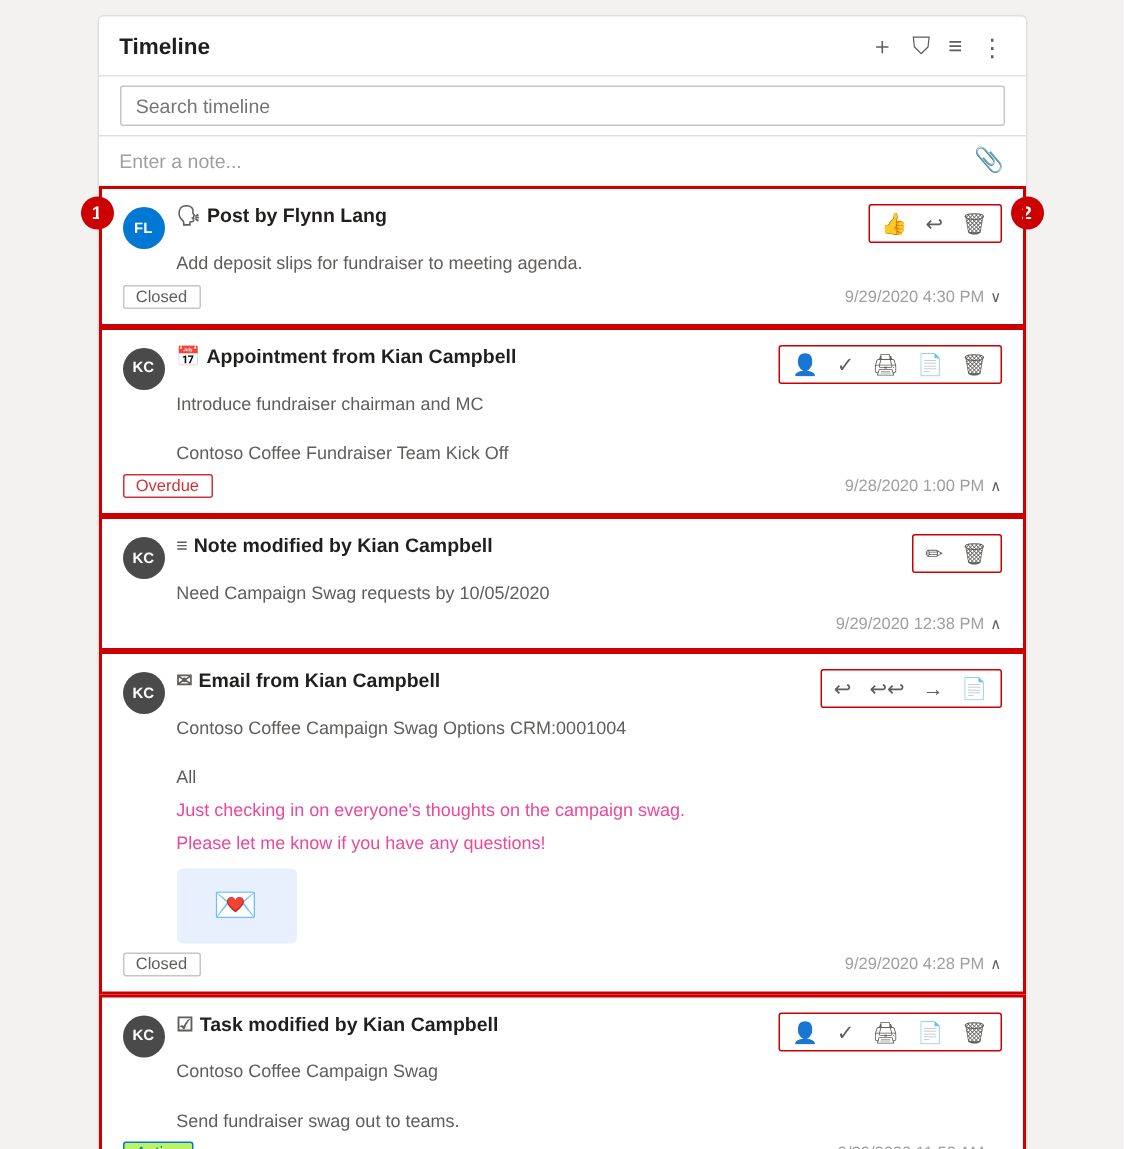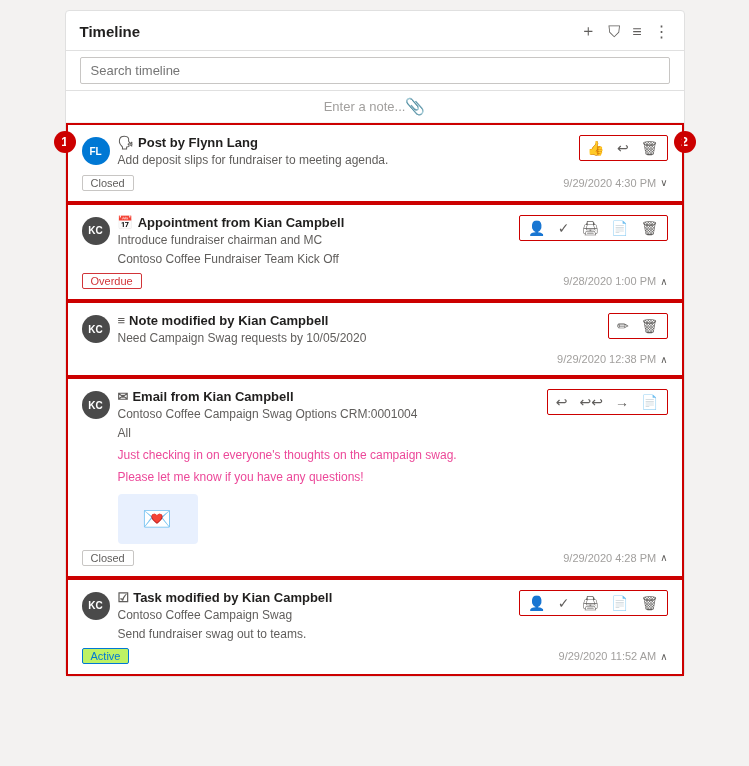--- a/index.html
+++ b/index.html
@@ -51,21 +51,21 @@
       border-radius: 2px;
       padding: 5px 10px;
       font-size: 13px;
       color: #605e5c;
       outline: none;
     }
     .note-area {
       padding: 6px 14px;
       display: flex;
       align-items: center;
-      justify-content: center;
+      justify-content: space-between;
       border-bottom: 1px solid #f3f2f1;
     }
     .note-placeholder {
       font-size: 13px;
       color: #a19f9d;
     }
     .paperclip-icon {
       color: #605e5c;
       font-size: 16px;
     }
@@ -113,21 +113,21 @@
       font-size: 13px;
       font-weight: 600;
       color: #201f1e;
       display: flex;
       align-items: center;
       gap: 4px;
     }
     .item-desc {
       font-size: 12px;
       color: #605e5c;
-      margin-top: 2px;
+      margin-top: 16px;
       line-height: 1.4;
     }
     .item-actions {
       display: flex;
       gap: 8px;
       align-items: center;
       flex-shrink: 0;
       border: 1.5px solid #c00;
       padding: 2px 6px;
       border-radius: 2px;

